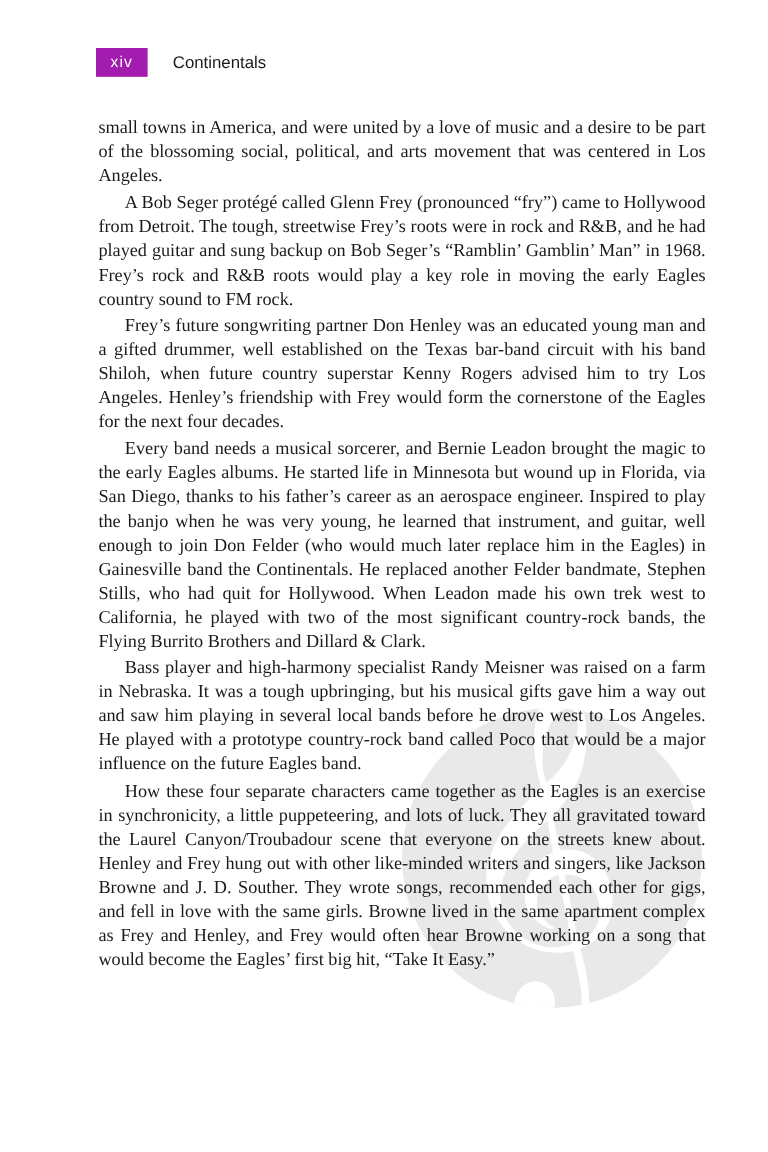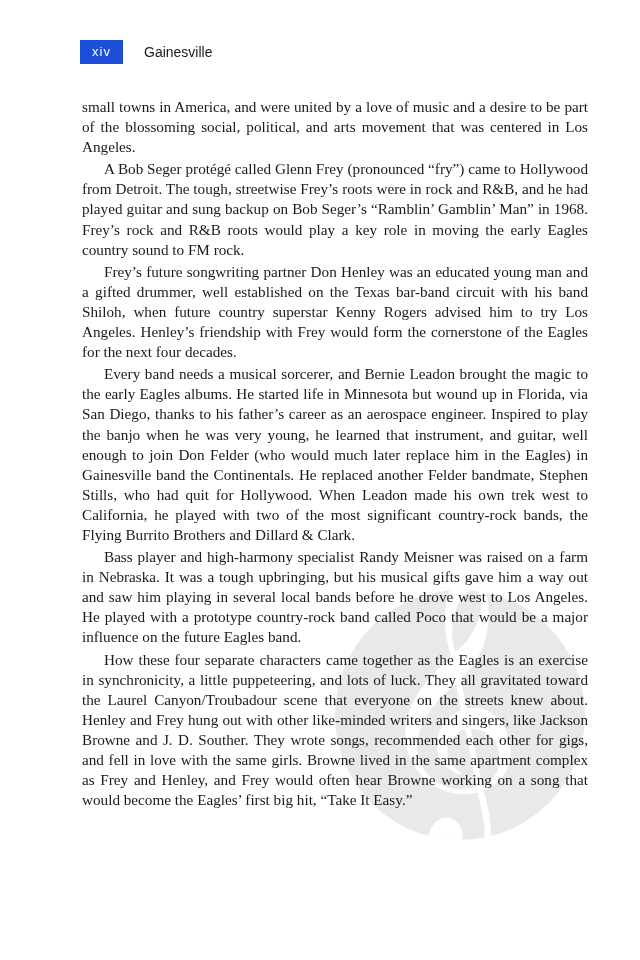--- a/index.html
+++ b/index.html
@@ -17,21 +17,21 @@
   }
   .running-head {
     position: absolute;
     left: 80px;
     top: 40px;
     height: 24px;
     display: flex;
     align-items: center;
   }
   .folio {
-    background: #1d4ed8;
+    background: #a21caf;
     color: #ffffff;
     font-family: "Liberation Sans", "DejaVu Sans", sans-serif;
     font-size: 13px;
     letter-spacing: 1px;
     width: 43px;
     height: 24px;
     line-height: 24px;
     text-align: center;
   }
   .section-title {
@@ -76,21 +76,21 @@
   }
   .para.first {
     text-indent: 0;
   }
 </style>
 </head>
 <body>
 
 <div class="running-head">
   <div class="folio">xiv</div>
-  <div class="section-title">Gainesville</div>
+  <div class="section-title">Continentals</div>
 </div>
 
 <div class="watermark">
   <span class="watermark-clef">𝄞</span>
 </div>
 
 <div class="text-block">
   <p class="para first">small towns in America, and were united by a love of music and a desire to be part of the blossoming social, political, and arts movement that was centered in Los Angeles.</p>
   <p class="para">A Bob Seger protégé called Glenn Frey (pronounced “fry”) came to Hollywood from Detroit. The tough, streetwise Frey’s roots were in rock and R&amp;B, and he had played guitar and sung backup on Bob Seger’s “Ramblin’ Gamblin’ Man” in 1968. Frey’s rock and R&amp;B roots would play a key role in moving the early Eagles country sound to FM rock.</p>
   <p class="para">Frey’s future songwriting partner Don Henley was an educated young man and a gifted drummer, well established on the Texas bar-band circuit with his band Shiloh, when future country superstar Kenny Rogers advised him to try Los Angeles. Henley’s friendship with Frey would form the cornerstone of the Eagles for the next four decades.</p>

